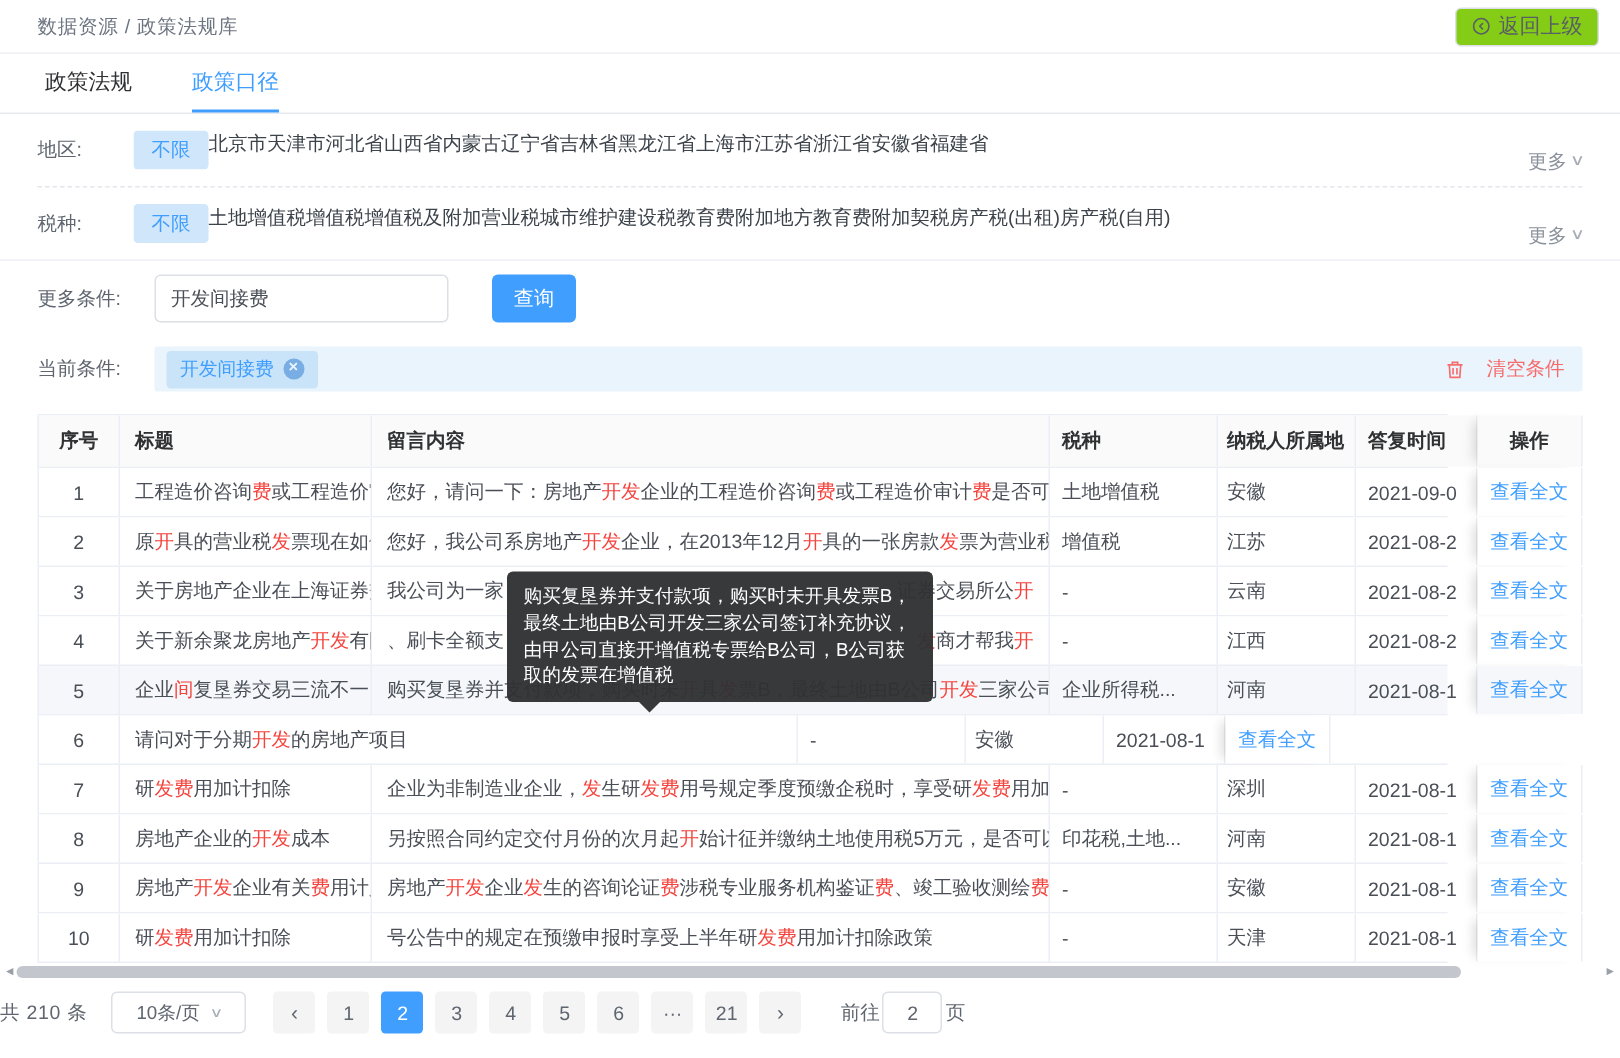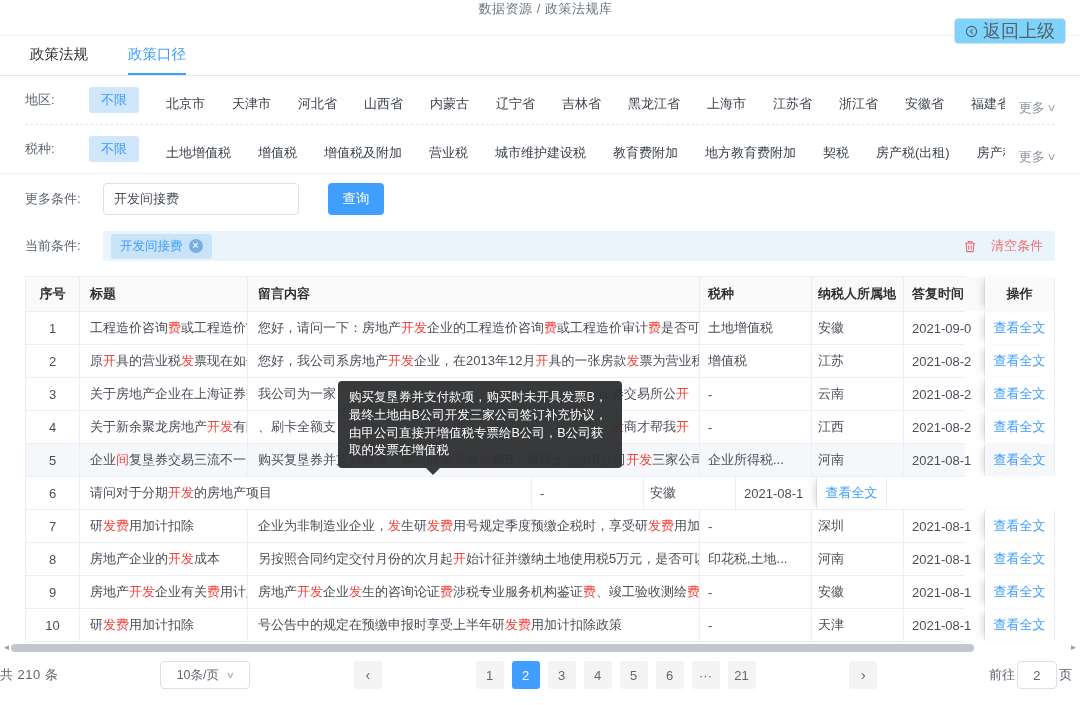--- a/index.html
+++ b/index.html
@@ -5,35 +5,35 @@
   :root{
     --accent:#409eff; --hl:#f5433d; --danger:#f56c6c;
     --border:#e6e9ee; --cellborder:#ebeef5;
   }
   *{box-sizing:border-box; margin:0; padding:0;}
   html,body{width:1080px; height:705px; overflow:hidden;}
   body{font-family:"Liberation Sans","DejaVu Sans",sans-serif; background:#fff; color:#303133; position:relative;}
   .page{position:relative; width:1080px; height:705px; background:#fff;}
 
   
-  .topbar{height:36px; display:flex; align-items:center; padding:0 14px 0 25px; border-bottom:1px solid #eef0f4;flex-direction:column;}
+  .topbar{height:36px; display:flex; align-items:center; padding:0 14px 0 25px; border-bottom:1px solid #eef0f4;}
   .breadcrumb{font-size:13px; color:#6d7581; letter-spacing:.5px;}
   .back-btn{margin-left:auto; display:flex; align-items:center; gap:5px; height:26px; padding:0 10px;
-    border:1px solid #dcdfe6; border-radius:4px; background:#7dd3fc; font-size:18px; color:#595f66; cursor:pointer;}
+    border:1px solid #dcdfe6; border-radius:4px; background:#84cc16; font-size:14px; color:#595f66; cursor:pointer;}
   .back-btn svg{width:13px; height:13px; stroke:#595f66;}
 
   
   .tabbar{display:flex; gap:40px; padding:0 30px; border-bottom:1px solid var(--border); height:40px; align-items:stretch;}
   .tab{font-size:14.5px; color:#303133; display:flex; align-items:center; border-bottom:2px solid transparent; cursor:pointer;}
   .tab.active{color:var(--accent); border-bottom-color:var(--accent);}
 
   
   .filter-row{display:flex; align-items:center; padding:0 25px; height:48px; position:relative;}
   .filter-label{width:64px; font-size:13px; color:#5f6670; flex:0 0 auto;}
-  .opt-list{display:flex; align-items:flex-end; gap:27px; flex:1; overflow:hidden; white-space:nowrap;}
+  .opt-list{display:flex; align-items:flex-start; flex:1; overflow:hidden; white-space:nowrap;}
   .opt{font-size:13px; color:#3d434b; cursor:pointer; flex:0 0 auto;}
   .opt.sel{background:#cfe6fb; color:var(--accent); padding:4px 12px; border-radius:3px;}
   .more-link{flex:0 0 auto; margin-left:14px; font-size:13px; color:#8b929c; display:flex; align-items:center; gap:3px; cursor:pointer;margin-top:15px;}
   .caret{font-size:10px; color:#a9aeb6; transform:scaleX(1.4);}
   .dashed{border-top:1px dashed #e3e6eb; margin:0 25px;}
   .solid-sep{border-top:1px solid #eef0f4;}
 
   
   .search-row{display:flex; align-items:center; padding:0 25px; height:50px;}
   .search-input{width:196px; height:32px; border:1px solid #dcdfe6; border-radius:4px; padding:0 10px;
@@ -78,21 +78,21 @@
   .hs-arrow{width:9px; font-size:8px; color:#9aa0a8; line-height:9px; text-align:center; flex:0 0 auto; cursor:pointer;}
   .hs-track{flex:1; height:9px; position:relative;}
   .hs-thumb{position:absolute; left:0; top:0.5px; height:8px; width:91%; background:#c3c6cc; border-radius:4px; cursor:grab;}
 
   
   .tooltip{position:absolute; left:338px; top:381px; width:284px; background:rgba(48,49,51,.96); color:#fff;
     font-size:12.5px; line-height:1.42; padding:8px 11px; border-radius:4px; z-index:20;}
   .tooltip::after{content:""; position:absolute; top:100%; left:88px; border:7px solid transparent; border-top-color:rgba(48,49,51,.96);}
 
   
-  .pagination{display:flex; align-items:center; justify-content:space-between; gap:8px; padding:0 8px 0 0; height:46px;
+  .pagination{display:flex; align-items:center; justify-content:flex-start; gap:8px; padding:0 24px 0 0; height:46px;
     font-size:13px; color:#5f6670;}
   .pg-total{margin-right:8px; letter-spacing:.5px;}
   .pg-size{width:90px; height:28px; border:1px solid #dcdfe6; border-radius:4px; display:flex; align-items:center;
     justify-content:center; gap:8px; color:#5f6670; font-size:12.5px; cursor:pointer; margin-right:10px;}
   .pg-size .caret{font-size:9px;}
   .pg{min-width:28px; height:28px; padding:0 4px; background:#f4f4f5; border:none; border-radius:3px; color:#5f6670;
     font-size:13px; font-family:inherit; display:flex; align-items:center; justify-content:center; cursor:pointer;}
   .pg.active{background:var(--accent); color:#fff;}
   .pg.arrow{font-size:14px;}
   .goto{display:flex; align-items:center; gap:2px; margin-left:18px;}

